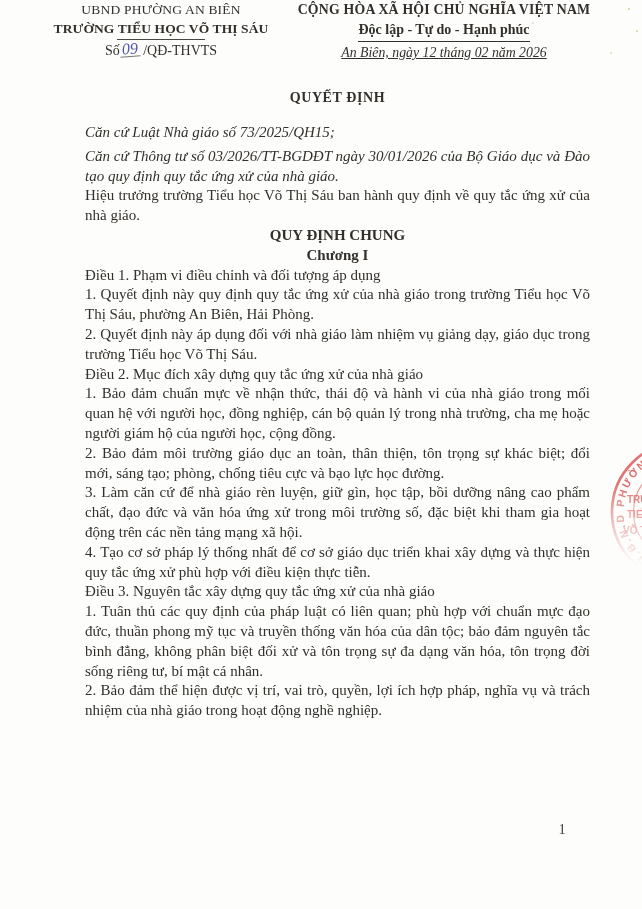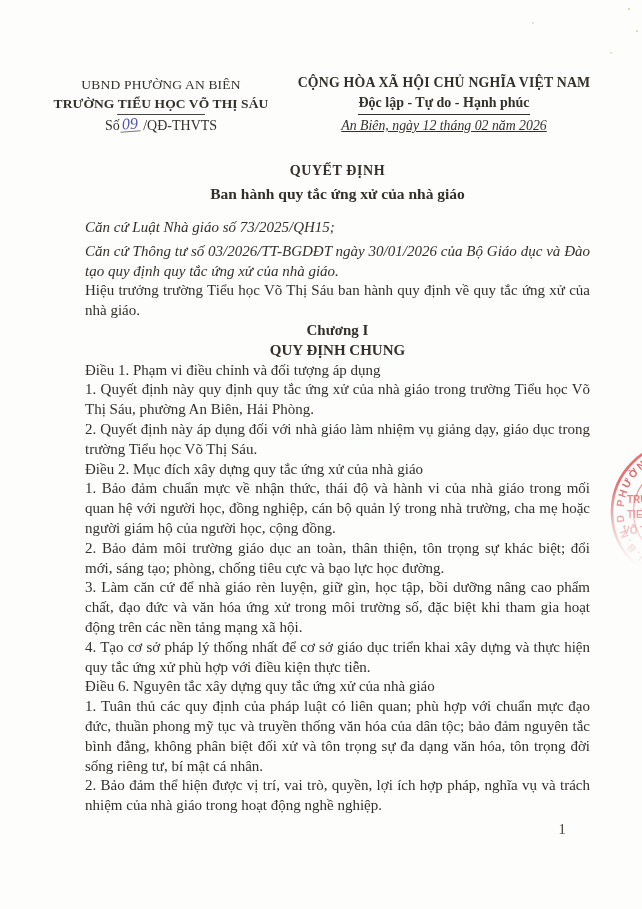--- a/index.html
+++ b/index.html
@@ -7,21 +7,21 @@
     position:relative;width:642px;height:909px;overflow:hidden;
     background-color:#fdfdfc;
     background-image:
       radial-gradient(circle 2.5px at 629px 9px,  rgba(186,176,72,.45) 0 55%, transparent 62%),
       radial-gradient(circle 2px   at 637px 31px, rgba(186,176,72,.40) 0 55%, transparent 62%),
       radial-gradient(circle 1.5px at 611px 53px, rgba(186,176,72,.35) 0 55%, transparent 62%),
       radial-gradient(circle 1.5px at 533px 23px, rgba(150,150,150,.25) 0 55%, transparent 62%);
     font-family:"Liberation Serif","DejaVu Serif",serif;
     color:#33302b;
   }
-  .header{display:flex;padding-top:73px;align-items:center;}
+  .header{display:flex;}
   .header-left{width:252px;margin-left:35px;text-align:center;font-size:13.5px;line-height:19px;}
   .header-left .l1{letter-spacing:.2px;}
   .header-left .l2{font-weight:bold;letter-spacing:.1px;}
   .name-rule{width:88px;height:0;border-bottom:1.2px solid #4a4741;margin:1px auto 3px auto;}
   .doc-no{font-size:14px;margin-top:-2px;}
   .hand-number{
     color:#4f55a9;font-style:italic;font-size:16px;
     display:inline-block;transform:rotate(-4deg);position:relative;top:-1px;
     border-bottom:1.2px solid #7a776f;padding:0 2px;line-height:14px;
   }
@@ -60,38 +60,37 @@
     </div>
     <div class="header-right">
       <div class="country">CỘNG HÒA XÃ HỘI CHỦ NGHĨA VIỆT NAM</div>
       <div><span class="motto">Độc lập - Tự do - Hạnh phúc</span></div>
       <div class="placedate">An Biên, ngày 12 tháng 02 năm 2026</div>
     </div>
   </div>
 
   <div class="doc-title">
     <div class="main">QUYẾT ĐỊNH</div>
-    <div class="sub">Ban hành quy tắc ứng xử của nhà giáo</div>
   </div>
 
   <div class="content" id="content">
       <p class="p-preamble">Căn cứ Luật Nhà giáo số 73/2025/QH15;</p>
       <p class="p-preamble">Căn cứ Thông tư số 03/2026/TT-BGDĐT ngày 30/01/2026 của Bộ Giáo dục và Đào tạo quy định quy tắc ứng xử của nhà giáo.</p>
       <p class="p-body">Hiệu trưởng trường Tiểu học Võ Thị Sáu ban hành quy định về quy tắc ứng xử của nhà giáo.</p>
+      <p class="p-chapter">QUY ĐỊNH CHUNG</p>
       <p class="p-chapter">Chương I</p>
-      <p class="p-chapter">QUY ĐỊNH CHUNG</p>
       <p class="p-article">Điều 1. Phạm vi điều chỉnh và đối tượng áp dụng</p>
       <p class="p-body">1. Quyết định này quy định quy tắc ứng xử của nhà giáo trong trường Tiểu học Võ Thị Sáu, phường An Biên, Hải Phòng.</p>
       <p class="p-body">2. Quyết định này áp dụng đối với nhà giáo làm nhiệm vụ giảng dạy, giáo dục trong trường Tiểu học Võ Thị Sáu.</p>
       <p class="p-article">Điều 2. Mục đích xây dựng quy tắc ứng xử của nhà giáo</p>
       <p class="p-body">1. Bảo đảm chuẩn mực về nhận thức, thái độ và hành vi của nhà giáo trong mối quan hệ với người học, đồng nghiệp, cán bộ quản lý trong nhà trường, cha mẹ hoặc người giám hộ của người học, cộng đồng.</p>
       <p class="p-body">2. Bảo đảm môi trường giáo dục an toàn, thân thiện, tôn trọng sự khác biệt; đổi mới, sáng tạo; phòng, chống tiêu cực và bạo lực học đường.</p>
       <p class="p-body">3. Làm căn cứ để nhà giáo rèn luyện, giữ gìn, học tập, bồi dưỡng nâng cao phẩm chất, đạo đức và văn hóa ứng xử trong môi trường số, đặc biệt khi tham gia hoạt động trên các nền tảng mạng xã hội.</p>
       <p class="p-body">4. Tạo cơ sở pháp lý thống nhất để cơ sở giáo dục triển khai xây dựng và thực hiện quy tắc ứng xử phù hợp với điều kiện thực tiễn.</p>
-      <p class="p-article">Điều 6. Nguyên tắc xây dựng quy tắc ứng xử của nhà giáo</p>
+      <p class="p-article">Điều 3. Nguyên tắc xây dựng quy tắc ứng xử của nhà giáo</p>
       <p class="p-body">1. Tuân thủ các quy định của pháp luật có liên quan; phù hợp với chuẩn mực đạo đức, thuần phong mỹ tục và truyền thống văn hóa của dân tộc; bảo đảm nguyên tắc bình đẳng, không phân biệt đối xử và tôn trọng sự đa dạng văn hóa, tôn trọng đời sống riêng tư, bí mật cá nhân.</p>
       <p class="p-body">2. Bảo đảm thể hiện được vị trí, vai trò, quyền, lợi ích hợp pháp, nghĩa vụ và trách nhiệm của nhà giáo trong hoạt động nghề nghiệp.</p>
     </div>
 
   <div class="page-number">1</div>
 
   <div class="stamp">
     <svg width="170" height="170" viewBox="0 0 170 170">
       <circle cx="85" cy="85" r="70" fill="none" stroke="#db5c5c" stroke-width="2.6" opacity="0.85"></circle>
       <circle cx="85" cy="85" r="48.5" fill="none" stroke="#db5c5c" stroke-width="1.1" opacity="0.65"></circle>

